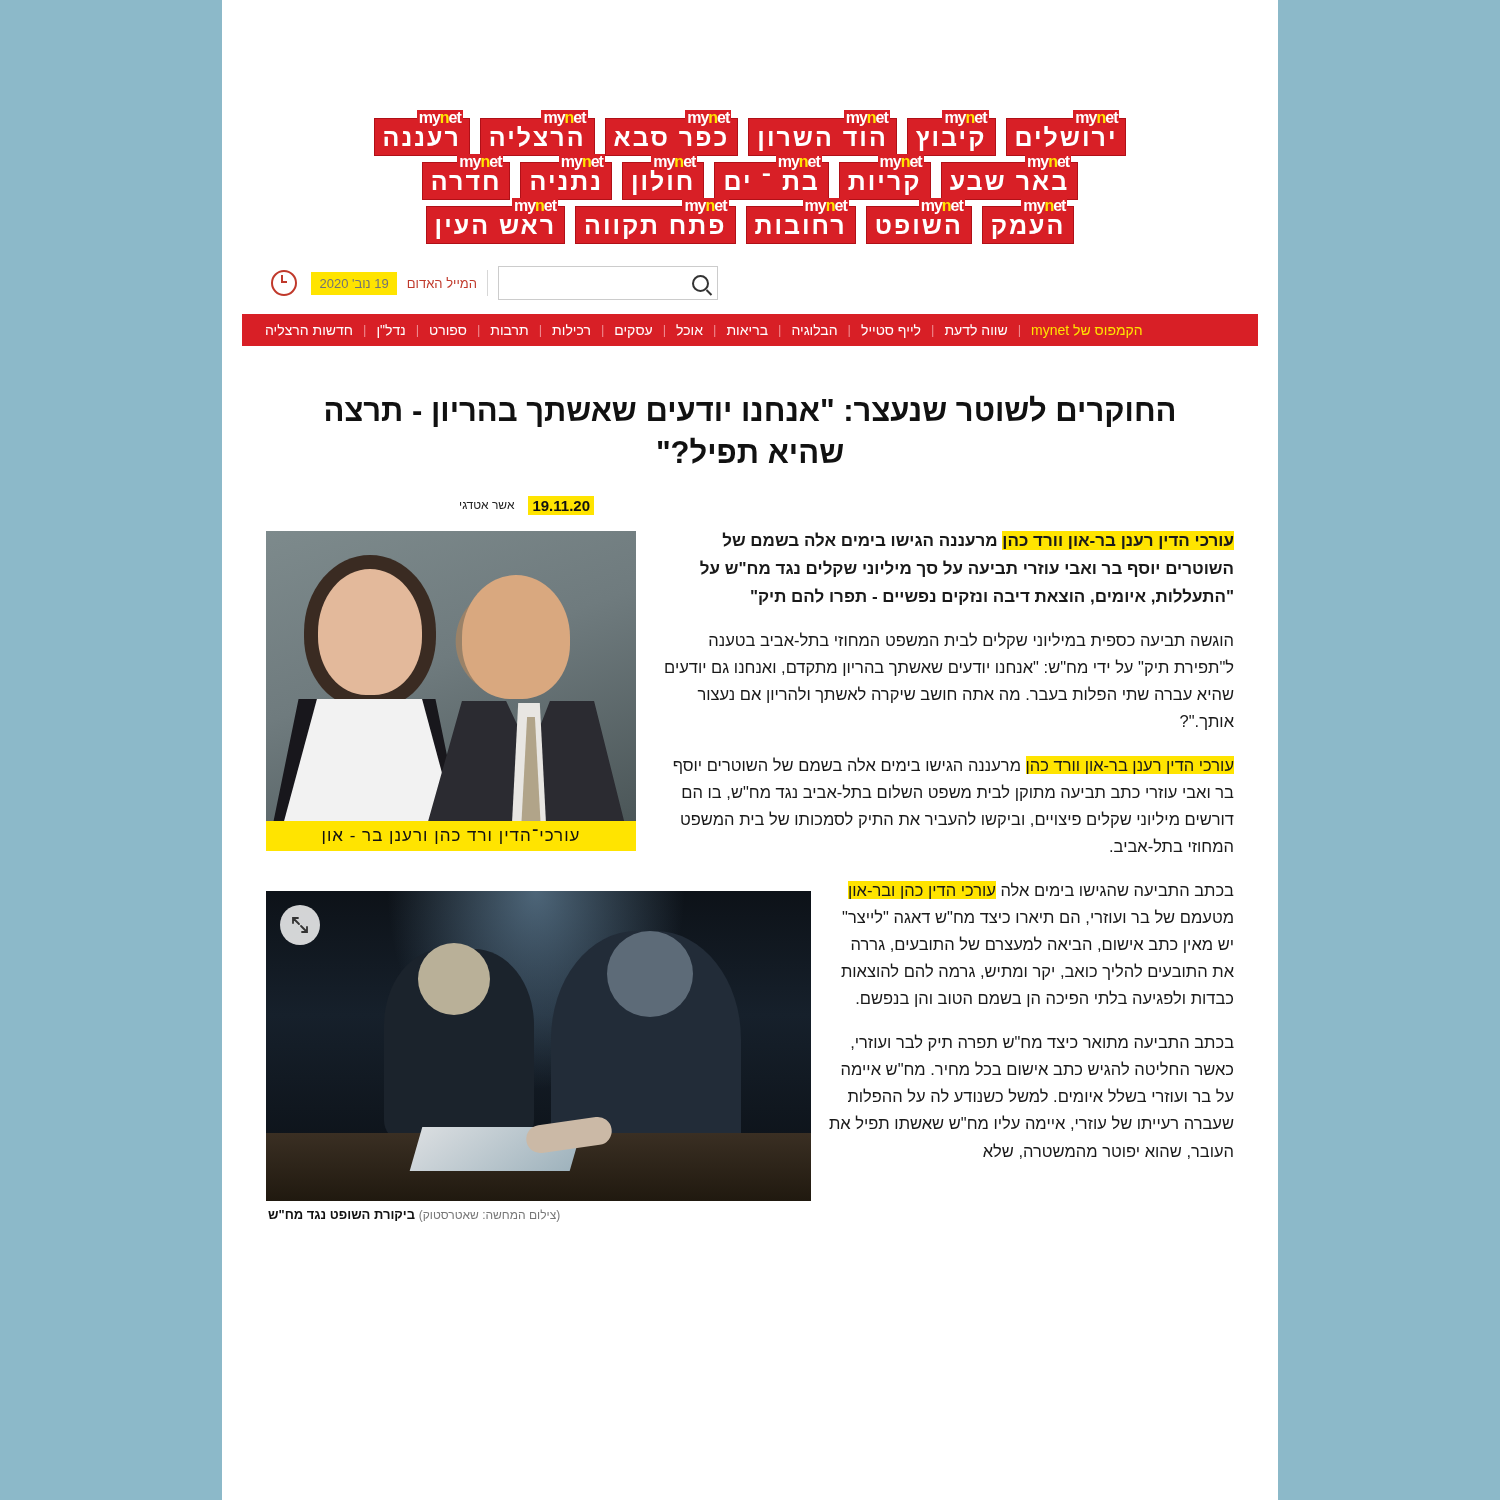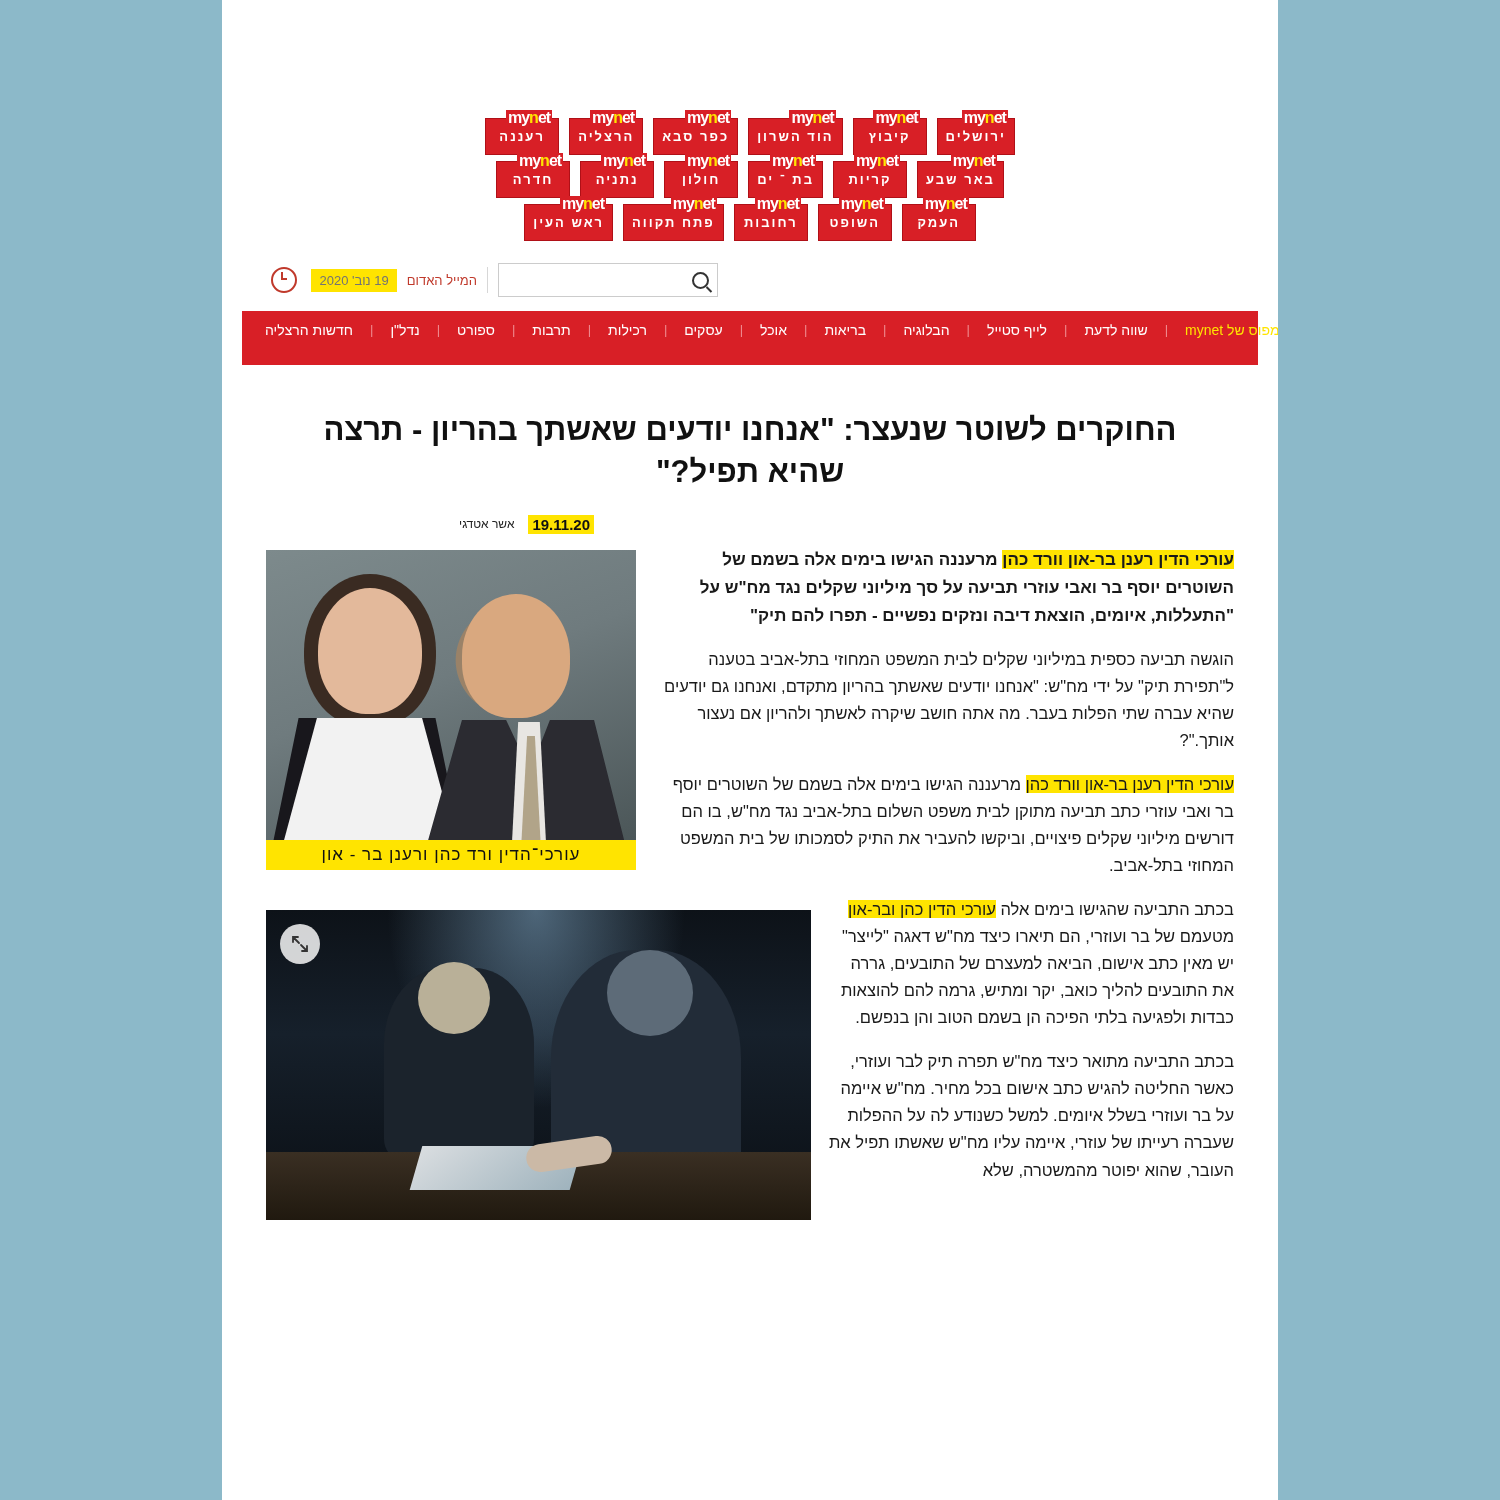--- a/index.html
+++ b/index.html
@@ -57,21 +57,21 @@
     letter-spacing: -1px;
     line-height: 16px;
     padding: 0 2px;
     color: #ffffff;
   }
   .logo .mynet i {
     color: #ffe400;
     font-style: normal;
   }
   .logo .city {
-    font-size: 13px;
+    font-size: 25px;
     font-weight: bold;
     letter-spacing: 2px;
     line-height: 24px;
     margin-top: 6px;
     white-space: nowrap;
     color: #ffffff;
   }
 
   
   .searchbar {
@@ -146,28 +146,28 @@
     width: 2px; height: 7px;
     background: #333;
     transform: rotate(-45deg);
     right: -3px; bottom: -6px;
   }
 
   
   .navbar {
     margin: 14px 20px 0 20px;
     background: #d81f26;
-    height: 54px;
+    height: 32px;
     display: flex;
     flex-direction: row-reverse;
-    align-items: flex-start;
+    align-items: center;
     justify-content: flex-start;
     padding: 0 14px;
     box-sizing: border-box;
-    gap: 8px;
+    gap: 1px;
   }
   .nav-item {
     color: #ffffff;
     font-size: 14px;
     padding: 0 9px;
     white-space: nowrap;
     line-height: 38px;
   }
   .nav-sep {
     color: #ef8b90;
@@ -517,20 +517,24 @@
           <div class="headB"></div>
           <div class="table"></div>
           <div class="paper"></div>
           <div class="hand"></div>
           <div class="expand-btn">
             <svg width="20" height="20" viewBox="0 0 20 20">
               <path d="M3 8V3h5M17 12v5h-5M3 3l6 6M17 17l-6-6" fill="none" stroke="#333" stroke-width="1.8" stroke-linecap="round"></path>
             </svg>
           </div>
         </div>
+        <div class="caption-small">
+          <span class="credit">(צילום המחשה: שאטרסטוק)</span>
+          <b>ביקורת השופט נגד מח"ש</b>
+        </div>
       </div>
 
       <p class="body-text">
         <span>בכתב התביעה שהגישו בימים אלה </span><span class="hl">עורכי הדין כהן ובר-און</span><span> מטעמם של בר ועוזרי, הם תיארו כיצד מח"ש דאגה "לייצר" יש מאין כתב אישום, הביאה למעצרם של התובעים, גררה את התובעים להליך כואב, יקר ומתיש, גרמה להם להוצאות כבדות ולפגיעה בלתי הפיכה הן בשמם הטוב והן בנפשם.</span>
       </p>
 
       <p class="body-text">בכתב התביעה מתואר כיצד מח"ש תפרה תיק לבר ועוזרי, כאשר החליטה להגיש כתב אישום בכל מחיר. מח"ש איימה על בר ועוזרי בשלל איומים. למשל כשנודע לה על ההפלות שעברה רעייתו של עוזרי, איימה עליו מח"ש שאשתו תפיל את העובר, שהוא יפוטר מהמשטרה, שלא</p>
 
     </div>
   </div>

